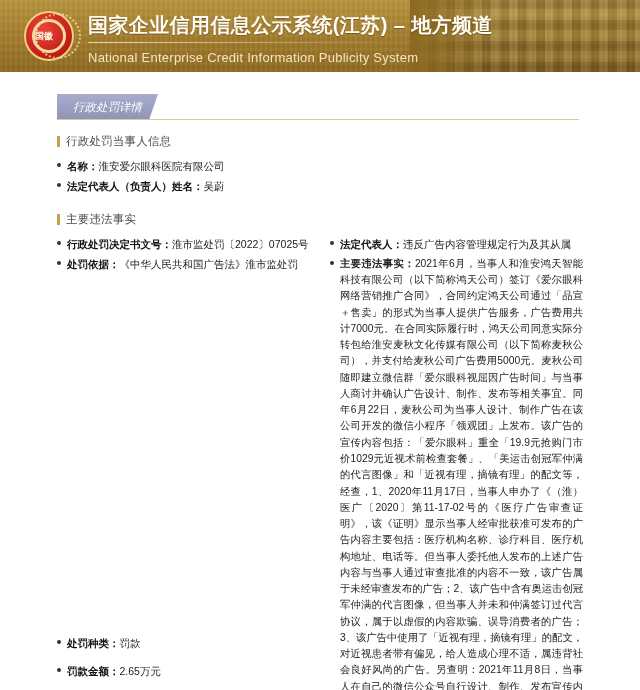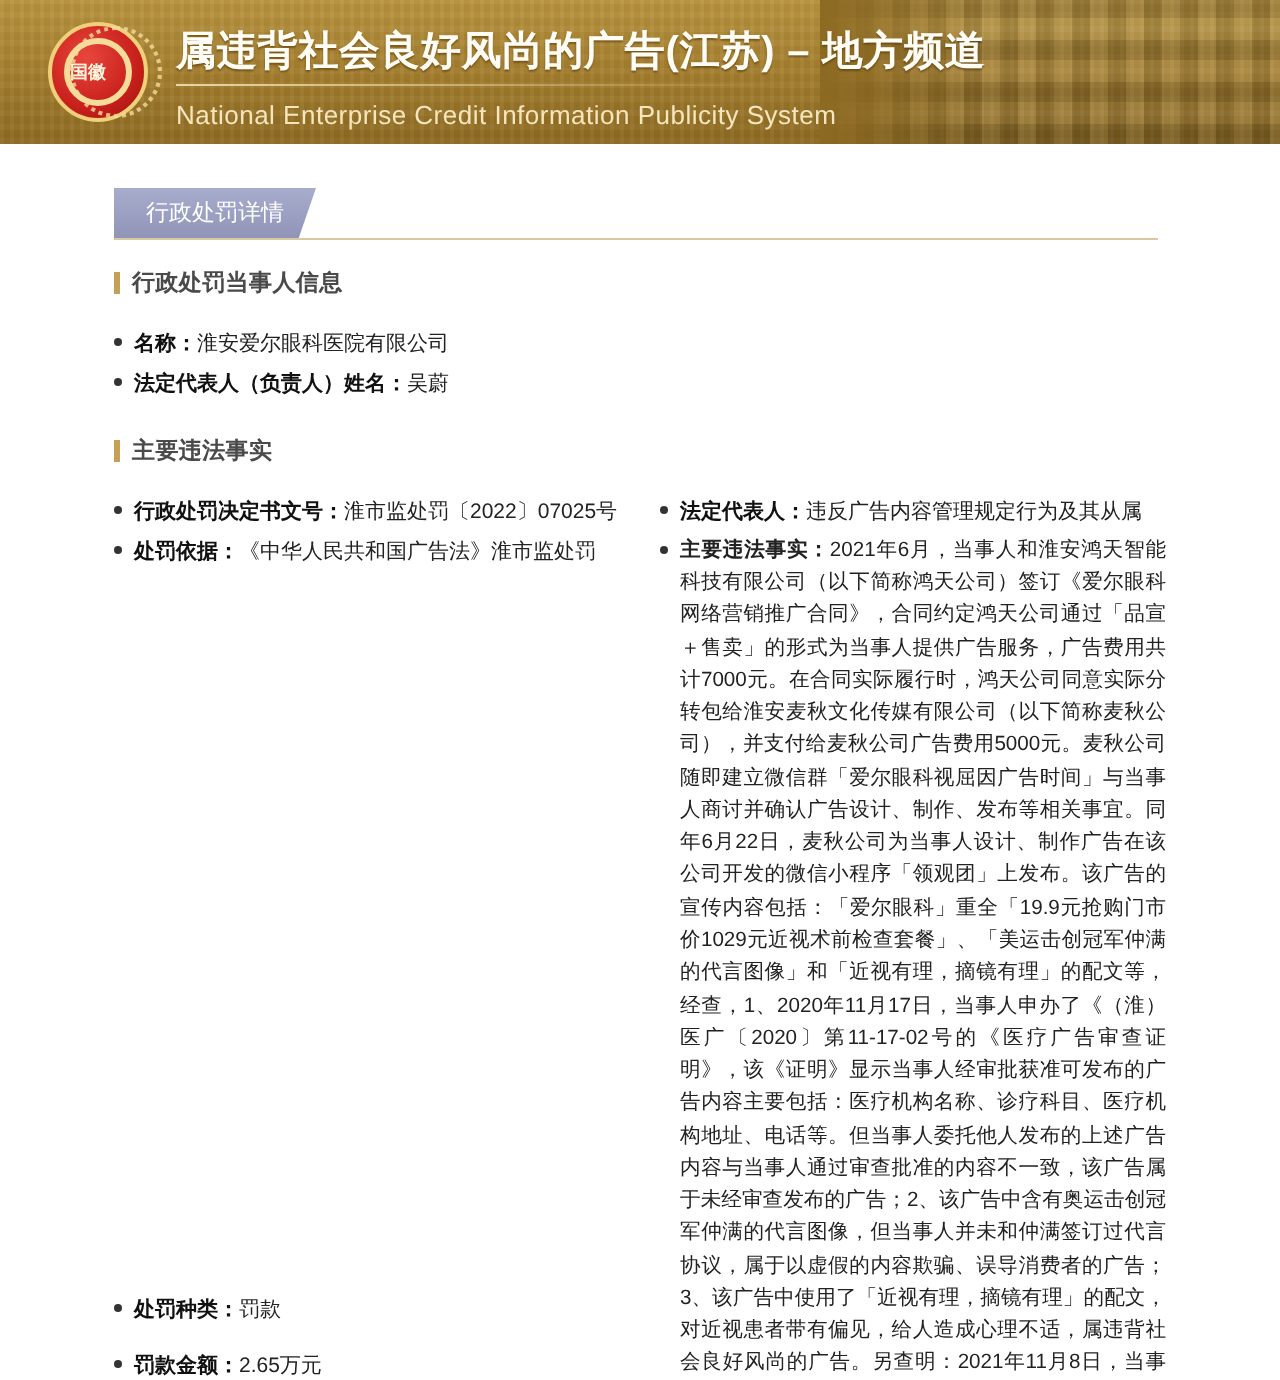--- a/index.html
+++ b/index.html
@@ -70,45 +70,46 @@
     margin-top: 3px; width: 300px; height: 1px;
     background: linear-gradient(90deg, rgba(246,230,189,.85), rgba(246,230,189,0));
   }
 
   
   .section-bar {
     margin: 22px 4px 0 0;
     padding: 0;
     height: 26px;
     position: relative;
+    font-style: italic;
   }
   .section-chip {
     position: absolute; left: 57px; top: 0;
     height: 26px; min-width: 96px; padding: 0 16px;
     background: linear-gradient(180deg, #a8accd 0%, #8f93b6 100%);
     color: #ffffff; font-size: 11.5px; line-height: 26px;
     text-align: center;
     clip-path: polygon(0 0, 100% 0, calc(100% - 9px) 100%, 0 100%);
   }
   .section-underline {
     position: absolute; left: 57px; right: 57px; bottom: 0; height: 1px;
     background: #d9c9a3;
   }
 
   
   .subhead {
     display: flex; align-items: center; gap: 6px;
     margin: 14px 0 6px 57px; font-size: 11.5px; color: #333;
   }
   .subhead .tick { width: 3px; height: 11px; background: #c4a155; display: inline-block; }
-  .subhead .txt { font-weight: bold; color: #4a4a4a; letter-spacing: .2px; }
+  .subhead .txt { font-weight: normal; color: #4a4a4a; letter-spacing: .2px; }
 
   
   .grid {
-    margin: 12px 57px;
+    margin: 0 57px;
     display: grid;
     grid-template-columns: 1fr 1fr;
     column-gap: 20px;
   }
   .cell { padding: 1px 0; }
   .row {
     display: flex;
     align-items: flex-start;
     font-size: 10.5px;
     line-height: 1.55;
@@ -138,21 +139,21 @@
 
   <div class="banner">
     <div class="banner-texture"></div>
     <div class="banner-wall"></div>
     <div class="emblem">
       <div class="gear">
           <span>国徽</span>
         </div>
     </div>
     <div class="titles">
-      <div class="title-cn">属违背社会良好风尚的广告(江苏) – 地方频道</div>
+      <div class="title-cn">国家企业信用信息公示系统(江苏) – 地方频道</div>
       <div class="title-rule"></div>
       <div class="title-en">National Enterprise Credit Information Publicity System</div>
     </div>
   </div>
 
   <div class="section-bar">
     <div class="section-chip">行政处罚详情</div>
     <div class="section-underline"></div>
   </div>
 

